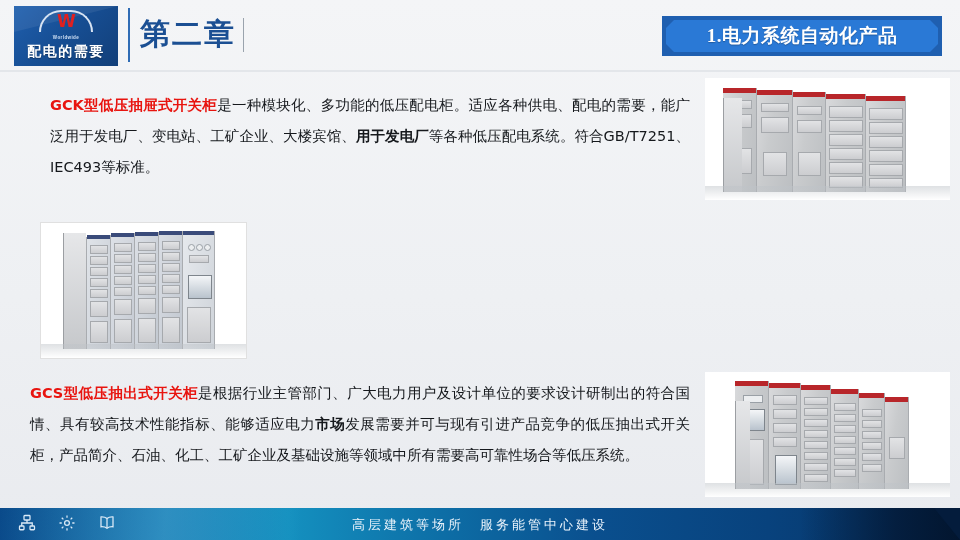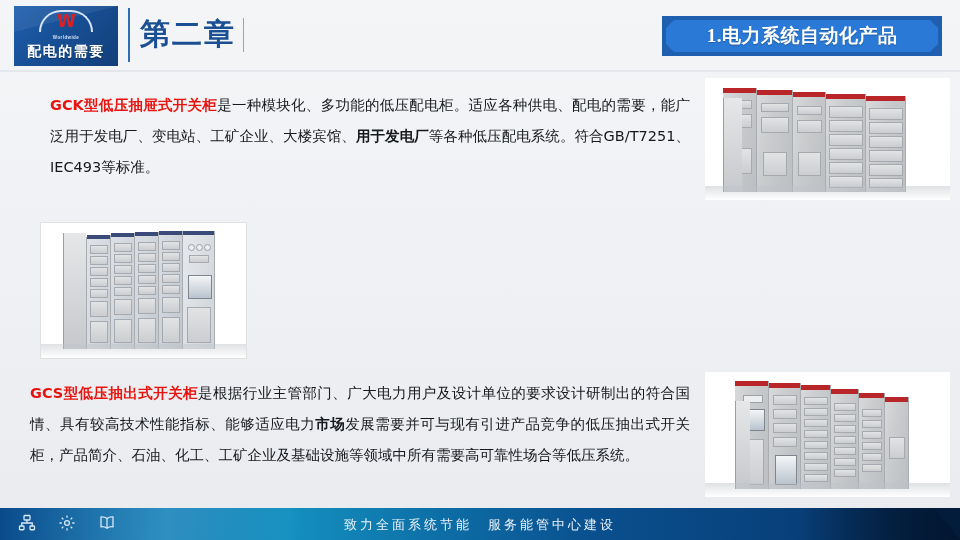--- a/index.html
+++ b/index.html
@@ -341,17 +341,17 @@
         </svg>
       </span>
       <span>
         <svg width="18" height="18" viewBox="0 0 24 24" fill="none" stroke="#dbeaf7" stroke-width="1.7">
           <path d="M12 6c-2-1.6-4.5-2.2-8-2v13c3.5-.2 6 .4 8 2 2-1.6 4.5-2.2 8-2V4c-3.5-.2-6 .4-8 2z"></path>
           <path d="M12 6v13"></path>
         </svg>
       </span>
     </div>
 
-    <div class="fcenter">致力全面系统节能　服务能管中心建设</div>
+    <div class="fcenter">高层建筑等场所　服务能管中心建设</div>
     <div class="fpage">- 21 -</div>
   </div>
 
 </div>
 
 </body></html>

